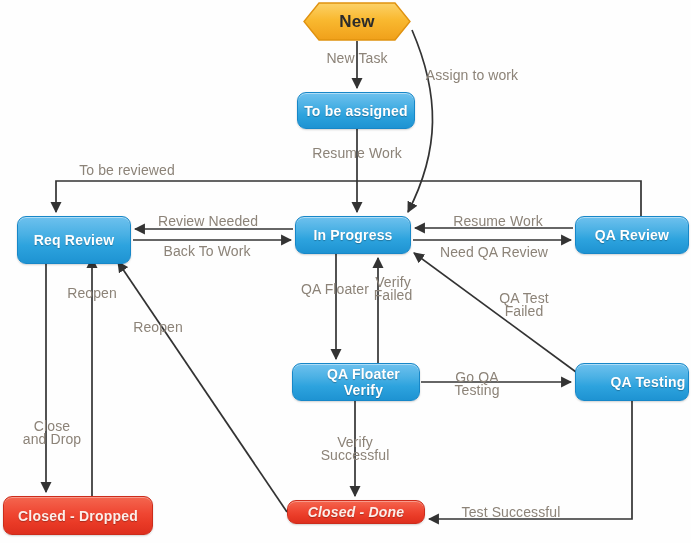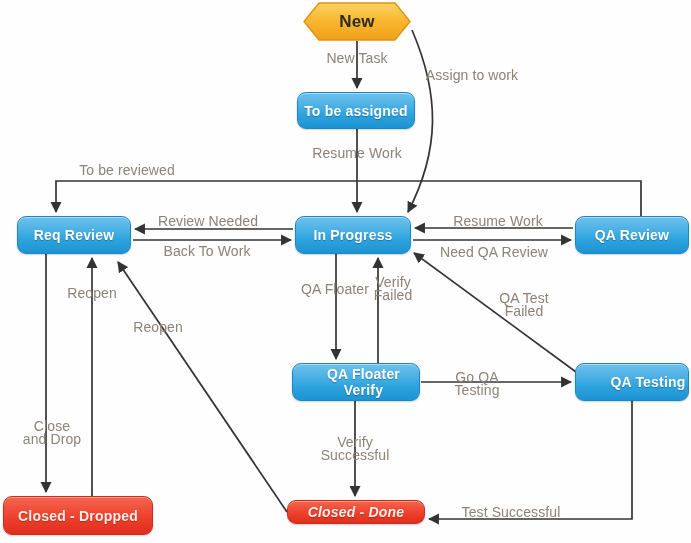--- a/index.html
+++ b/index.html
@@ -136,21 +136,21 @@
     <svg class="hexshape" viewBox="0 0 108 39" preserveAspectRatio="none" xmlns="http://www.w3.org/2000/svg">
       <polygon points="16,1 92,1 107,19.5 92,38 16,38 1,19.5" fill="url(#hexgrad)" stroke="#e0920f" stroke-width="1.4"></polygon>
     </svg>
     <span class="hexlabel">New</span>
   </div>
 
   <div class="node blue" style="left:297px; top:92px; width:118px; height:37px;">
     <span>To be assigned</span>
   </div>
 
-  <div class="node blue" style="left:17px; top:216px; width:114px; height:38px;">
+  <div class="node blue" style="left:17px; top:216px; width:114px; height:48px;">
     <span>Req Review</span>
   </div>
 
   <div class="node blue" style="left:295px; top:216px; width:116px; height:38px;">
     <span>In Progress</span>
   </div>
 
   <div class="node blue" style="left:575px; top:216px; width:114px; height:38px;">
     <span>QA Review</span>
   </div>

